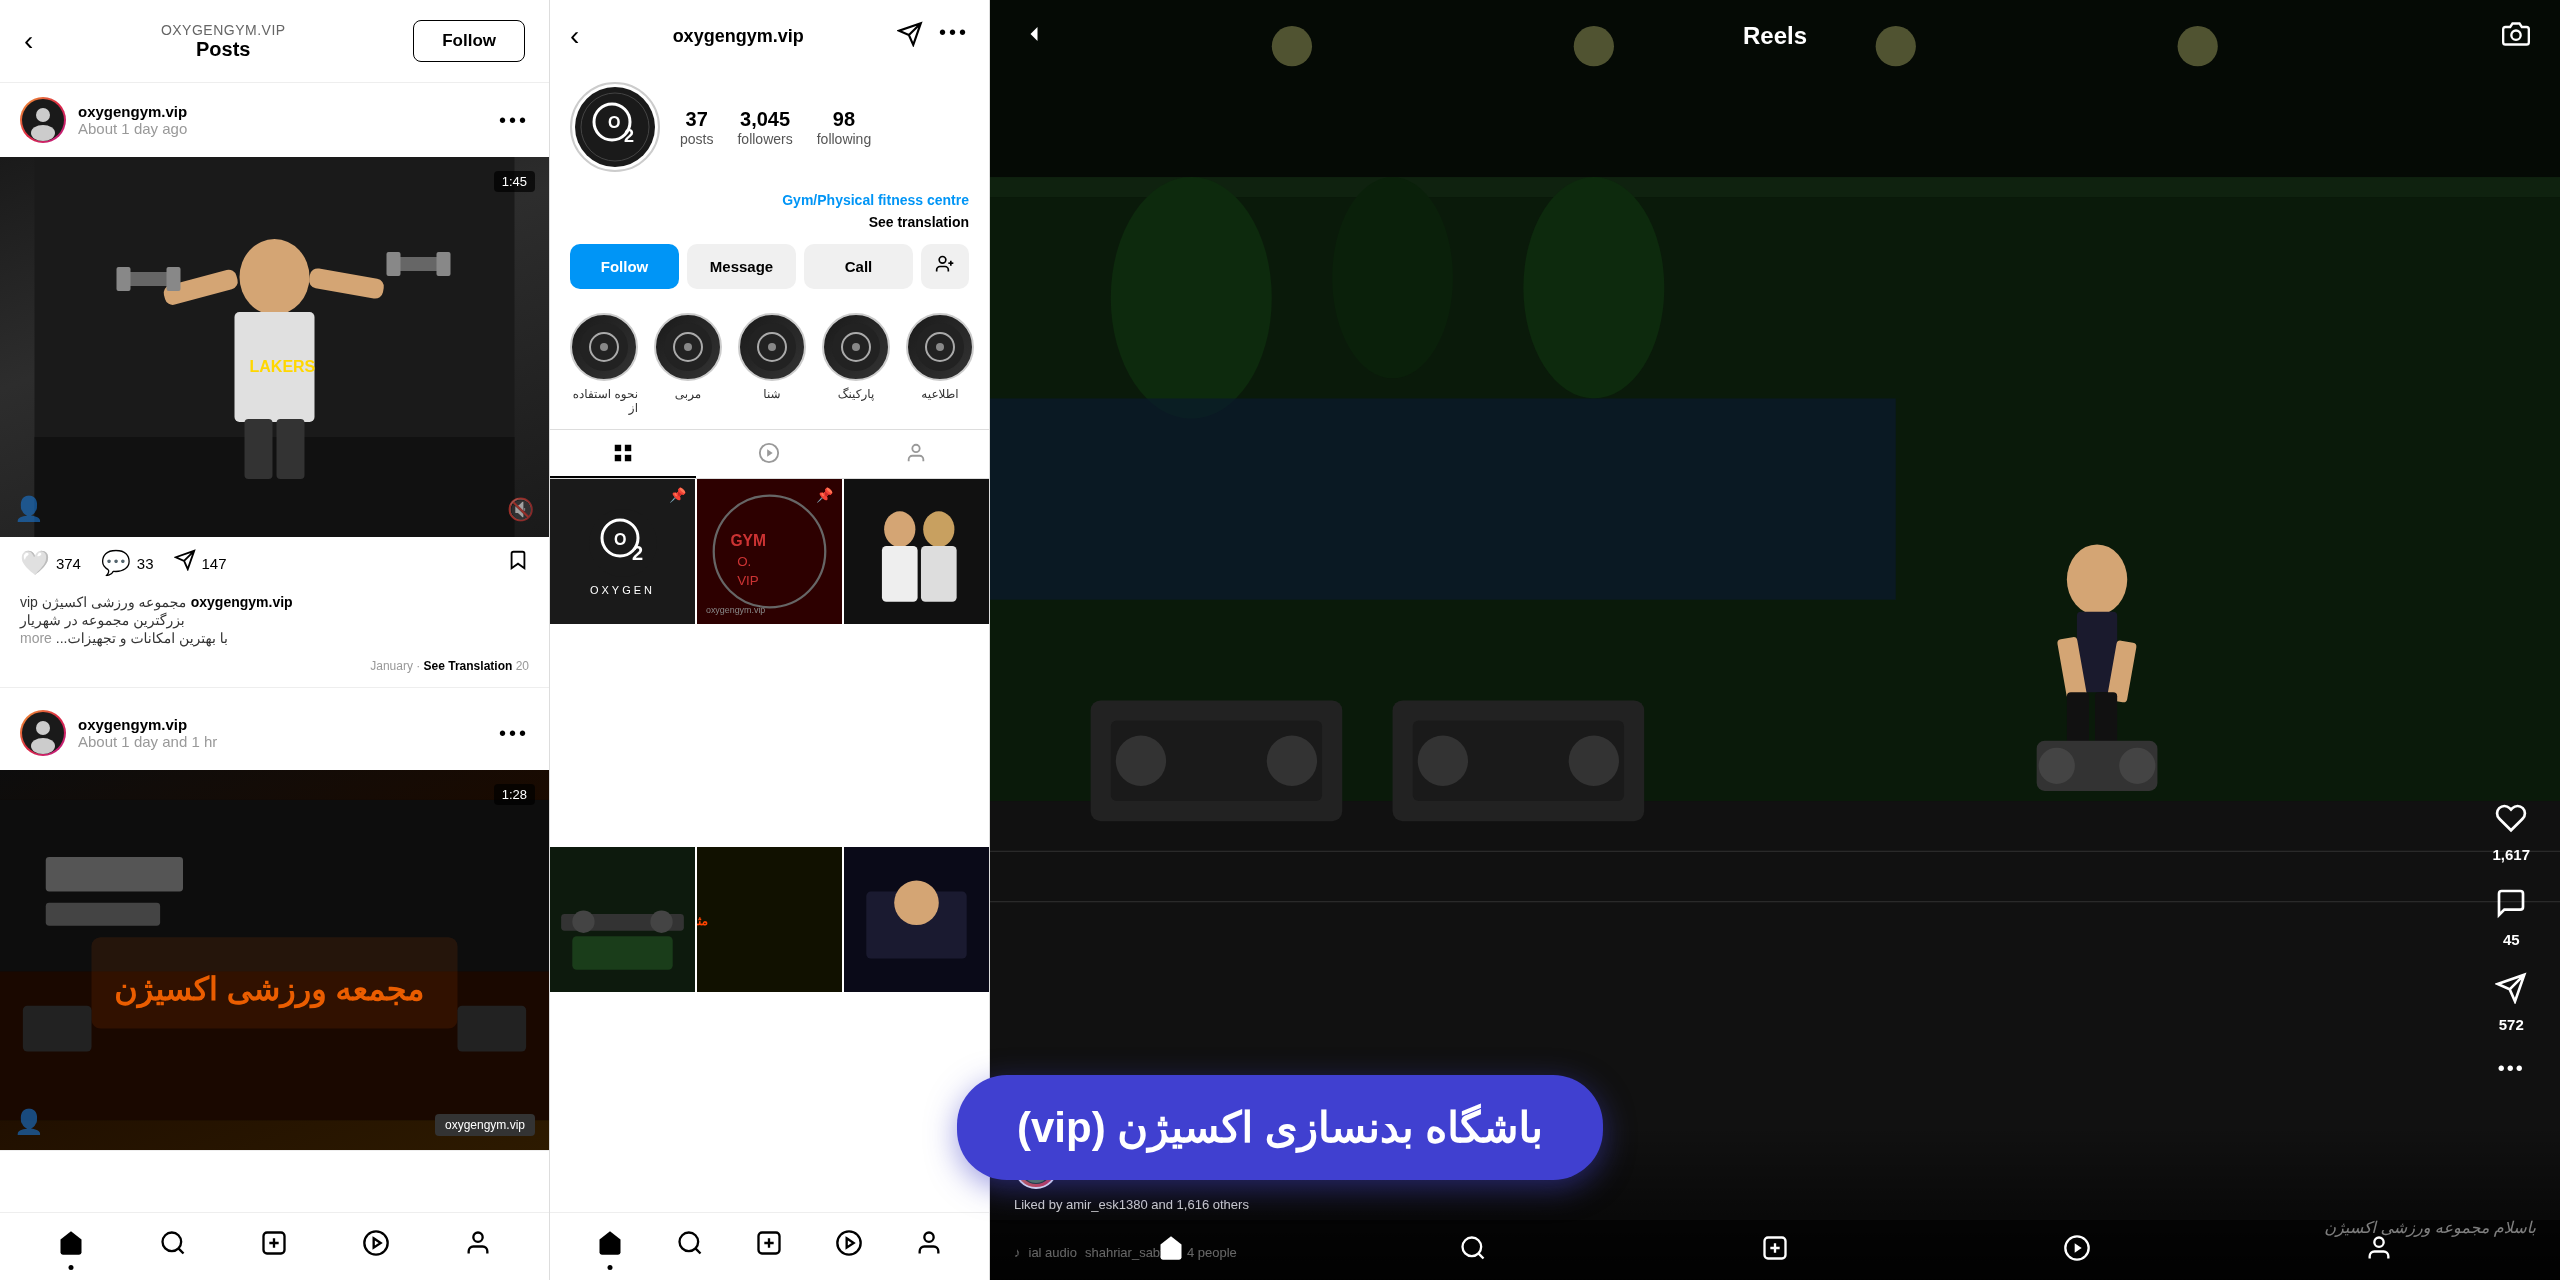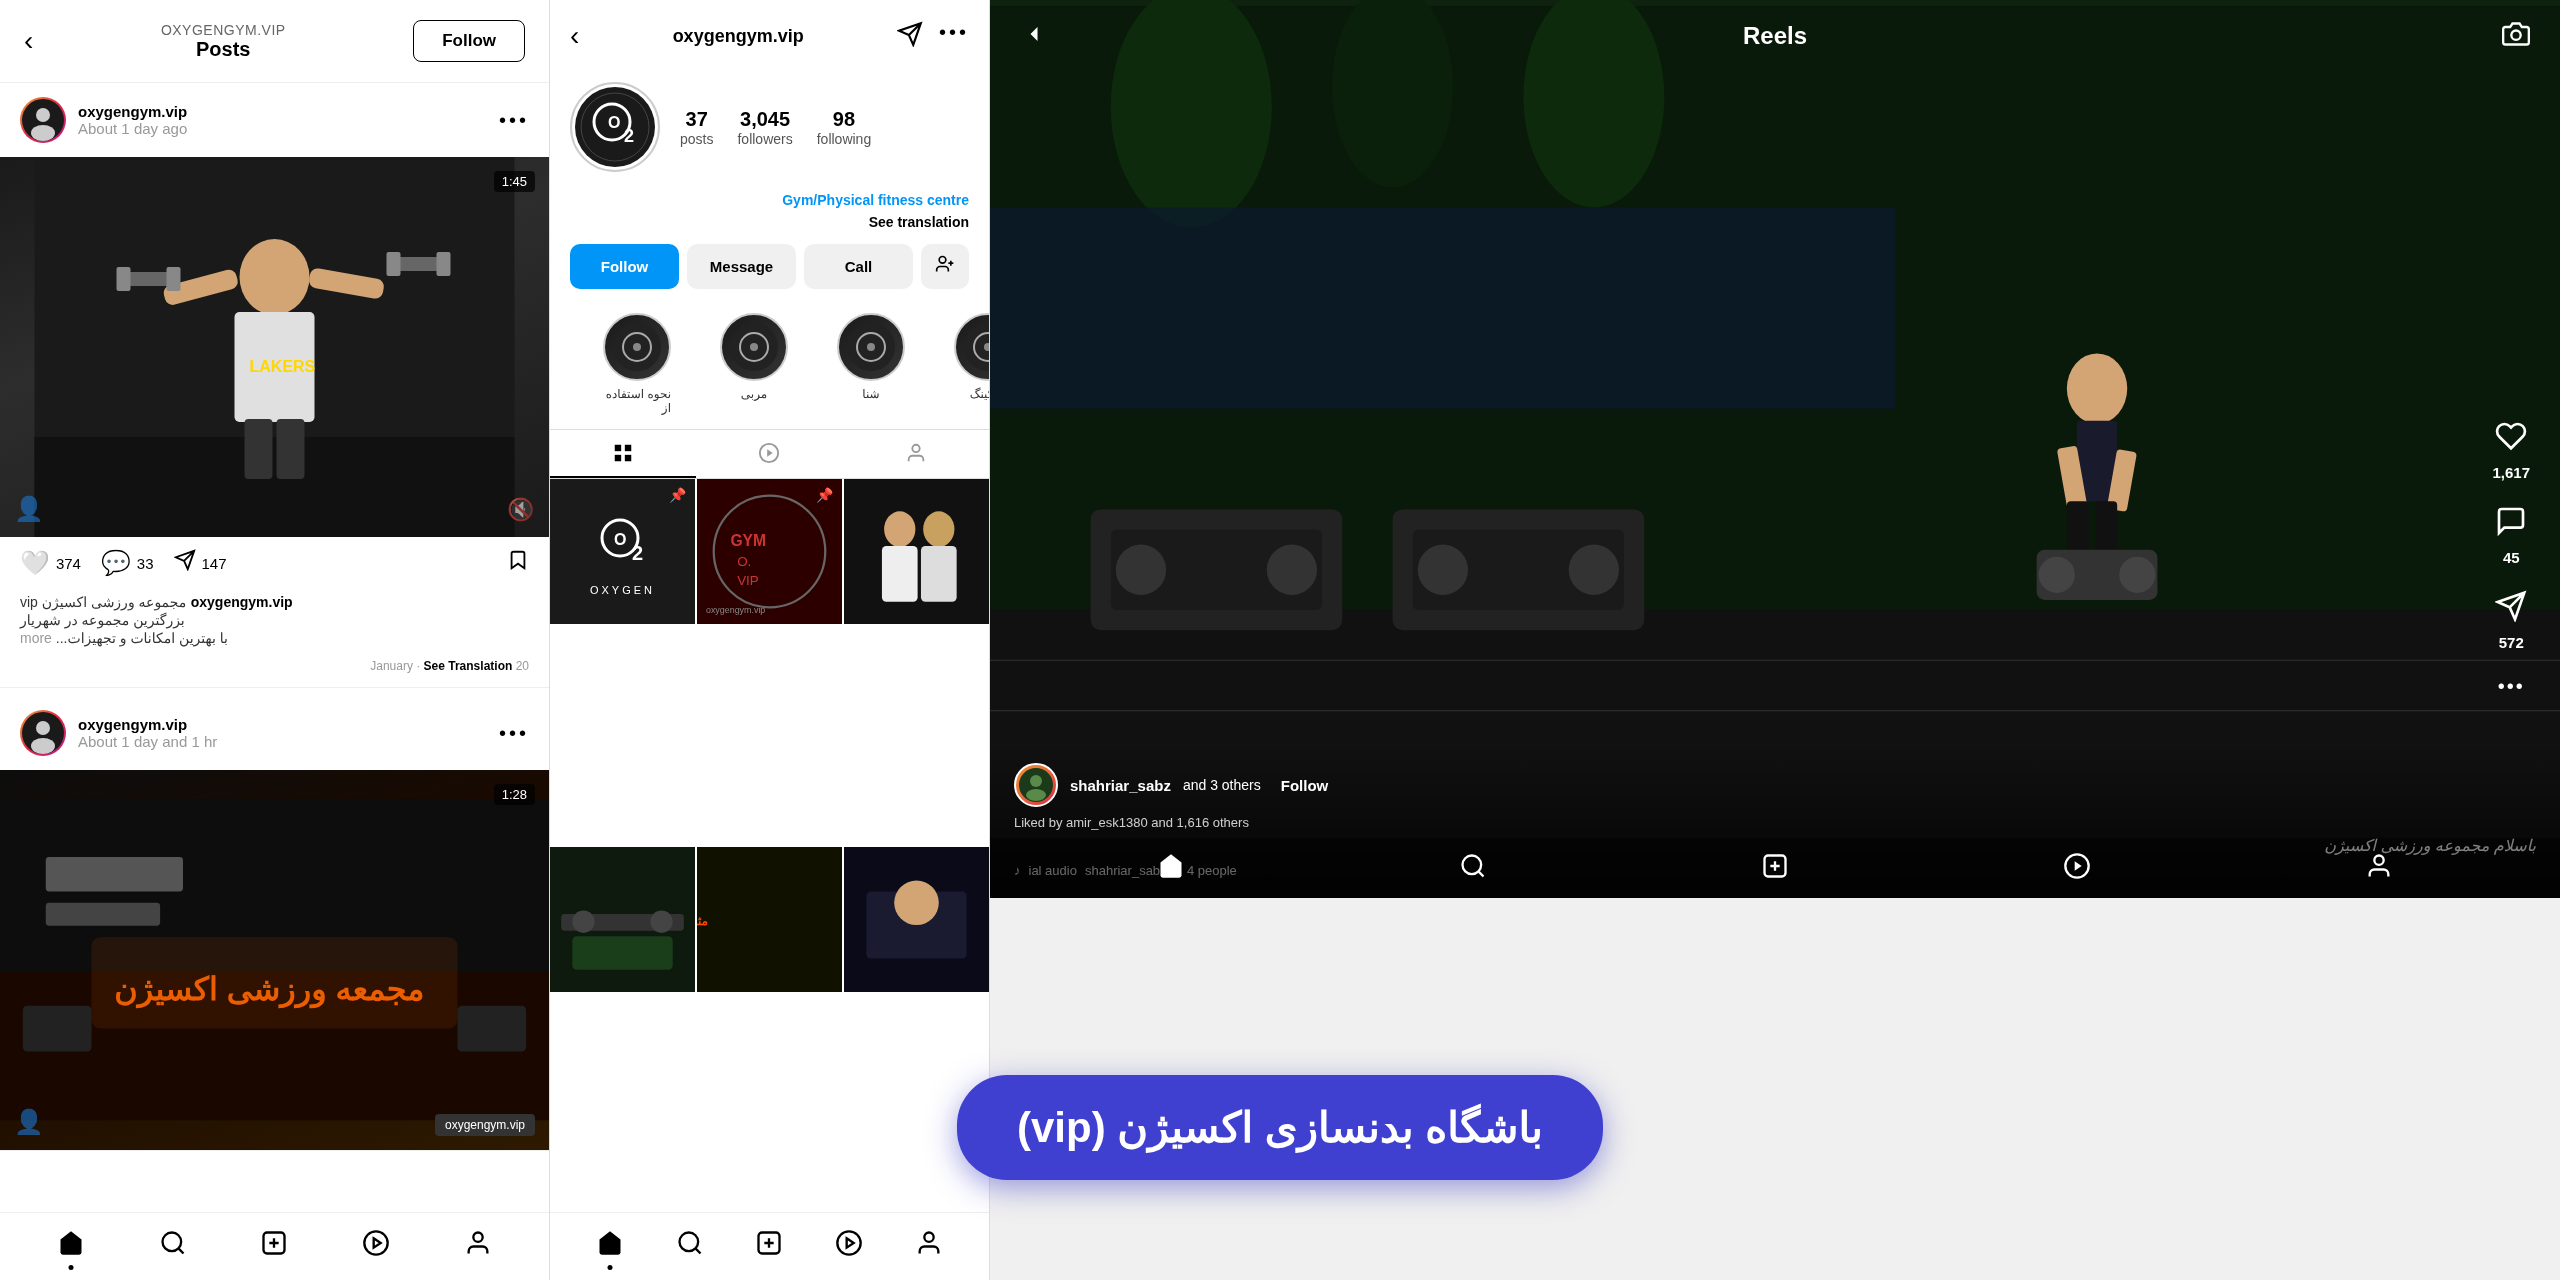--- a/index.html
+++ b/index.html
@@ -409,21 +409,20 @@
       padding: 8px 20px 14px;
       overflow-x: auto;
     }
 
     .highlight-item {
       display: flex;
       flex-direction: column;
       align-items: center;
       gap: 6px;
       cursor: pointer;
-      margin-left: 33px;
     }
 
     .highlight-circle {
       width: 68px;
       height: 68px;
       border-radius: 50%;
       background: linear-gradient(135deg, #1a1a1a, #333);
       border: 2px solid #ccc;
       display: flex;
       align-items: center;
@@ -481,21 +480,21 @@
       position: absolute;
       top: 8px;
       right: 8px;
       color: #fff;
       font-size: 16px;
     }
 
     
     .panel-reels {
       flex: 1;
-      height: 898px;
+      height: 1280px;
       background: #15803d;
       display: flex;
       flex-direction: column;
       position: relative;
       overflow: hidden;
     }
 
     .reels-top-bar {
       display: flex;
       align-items: center;

